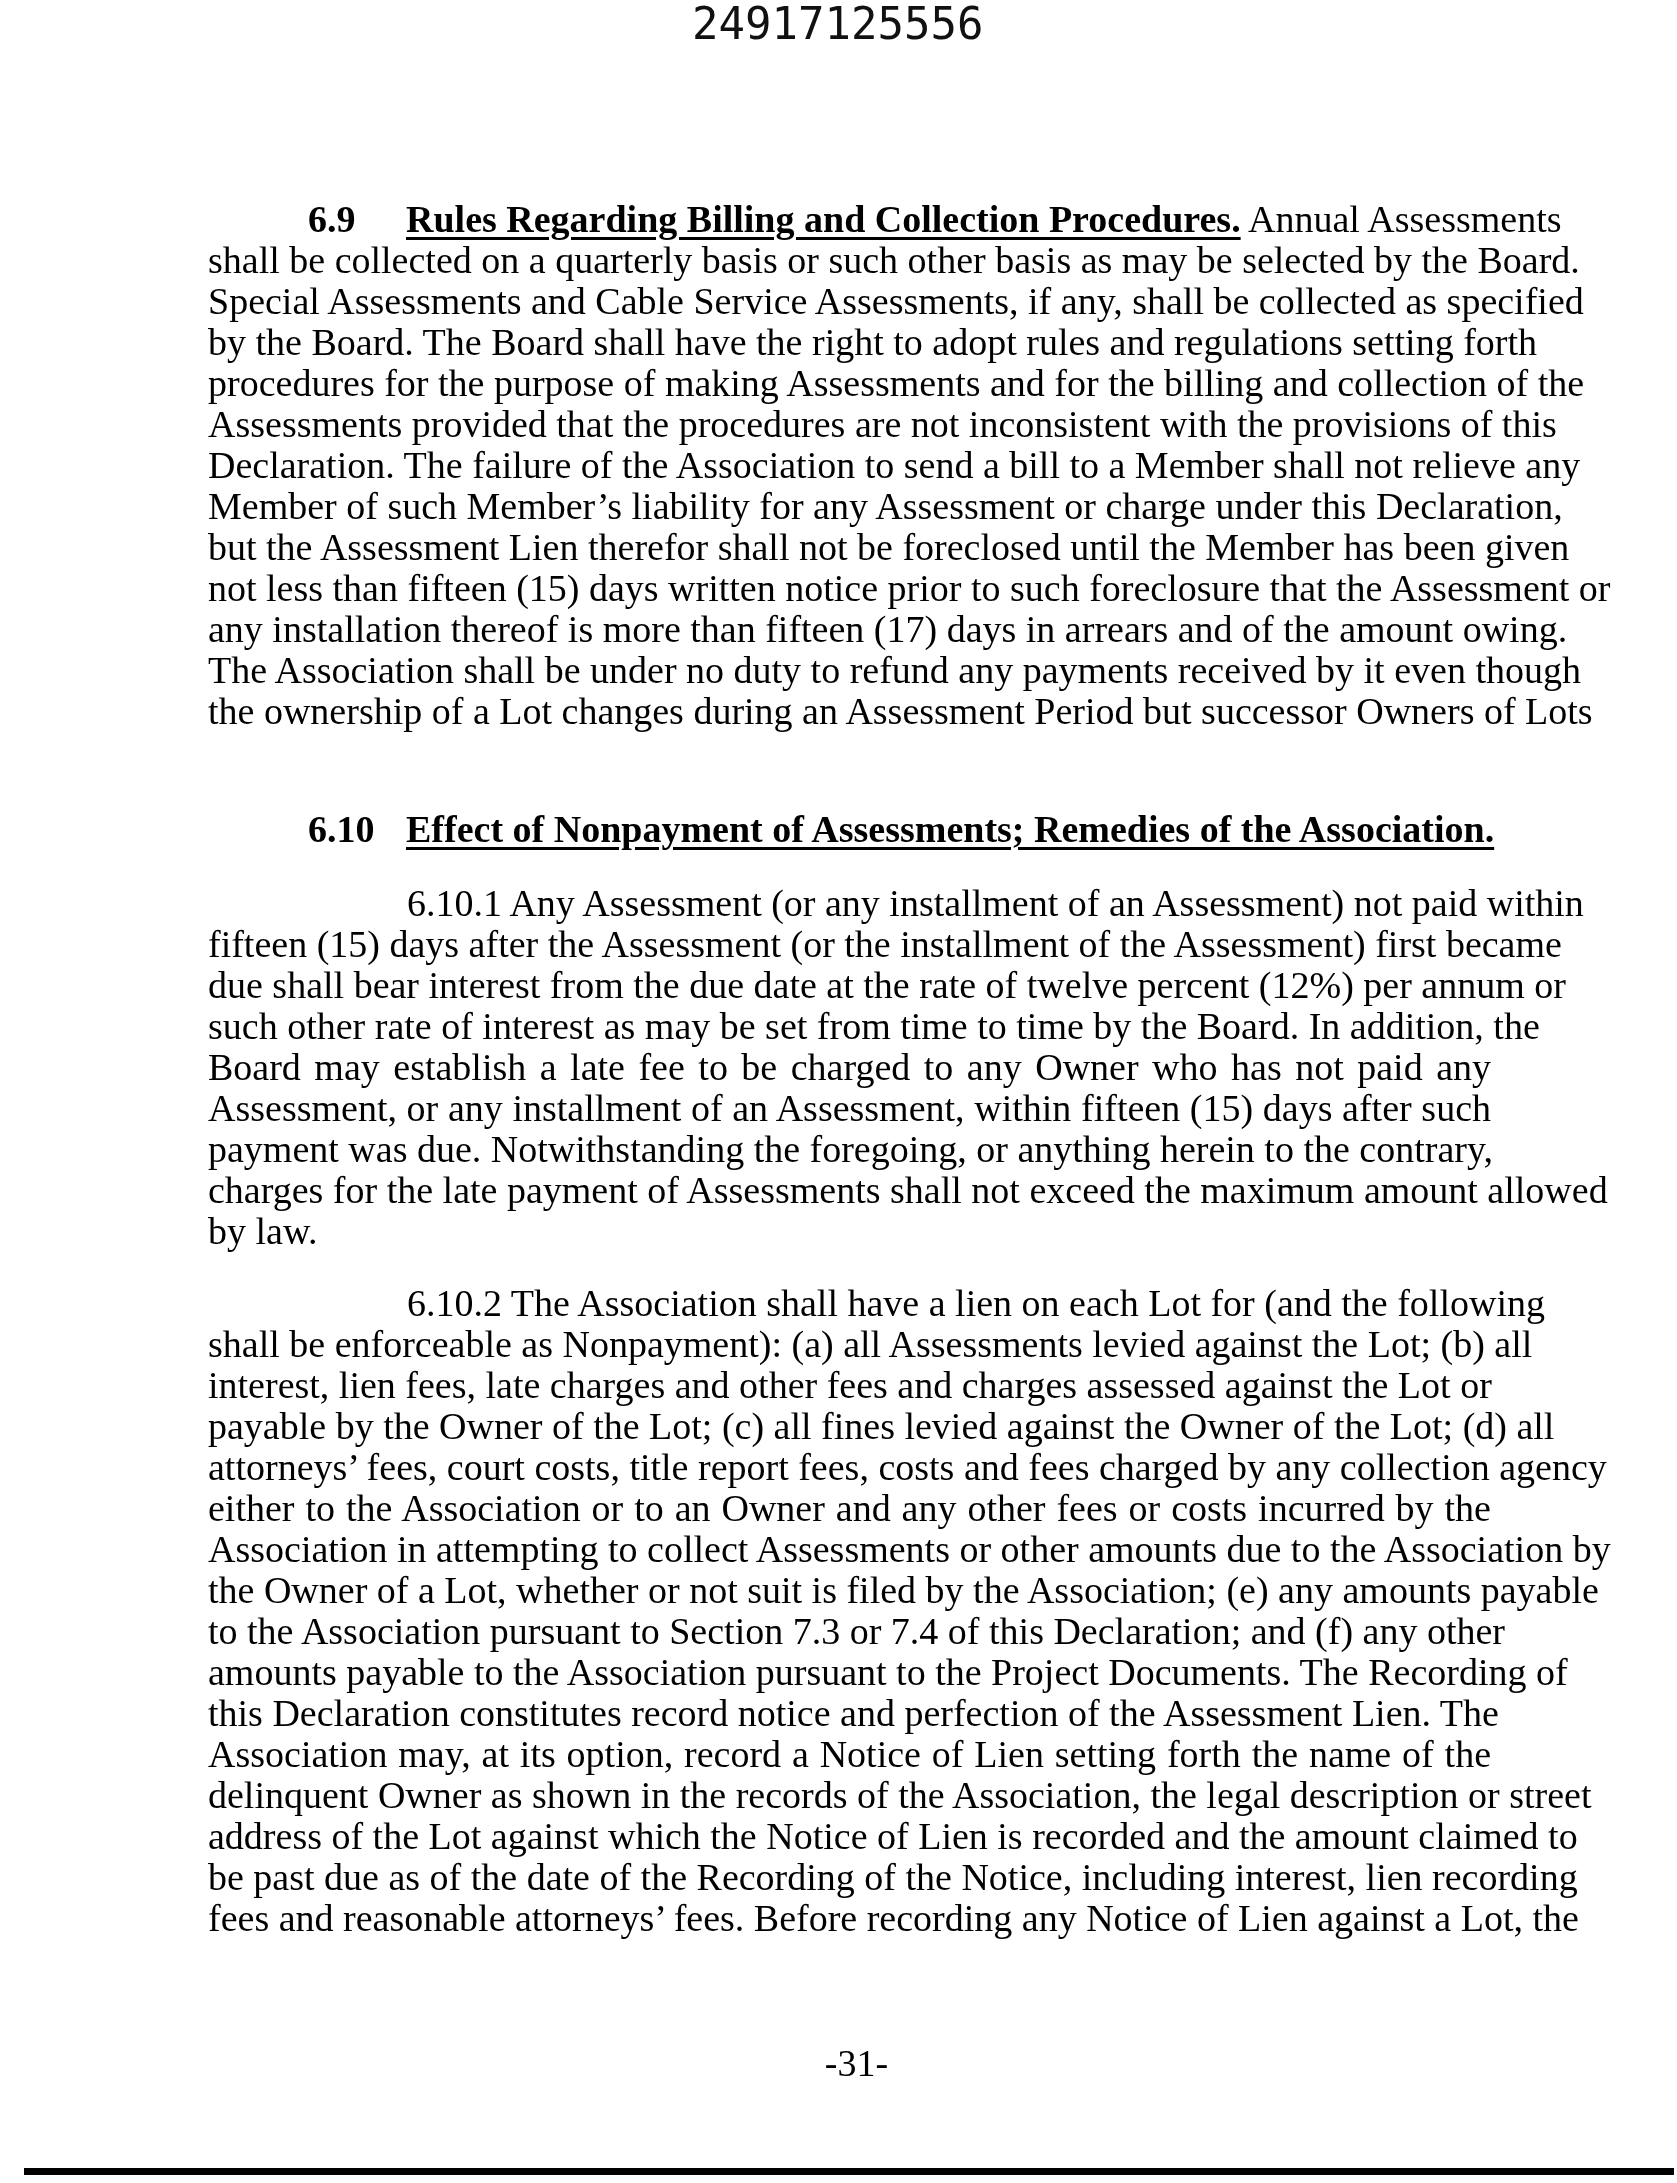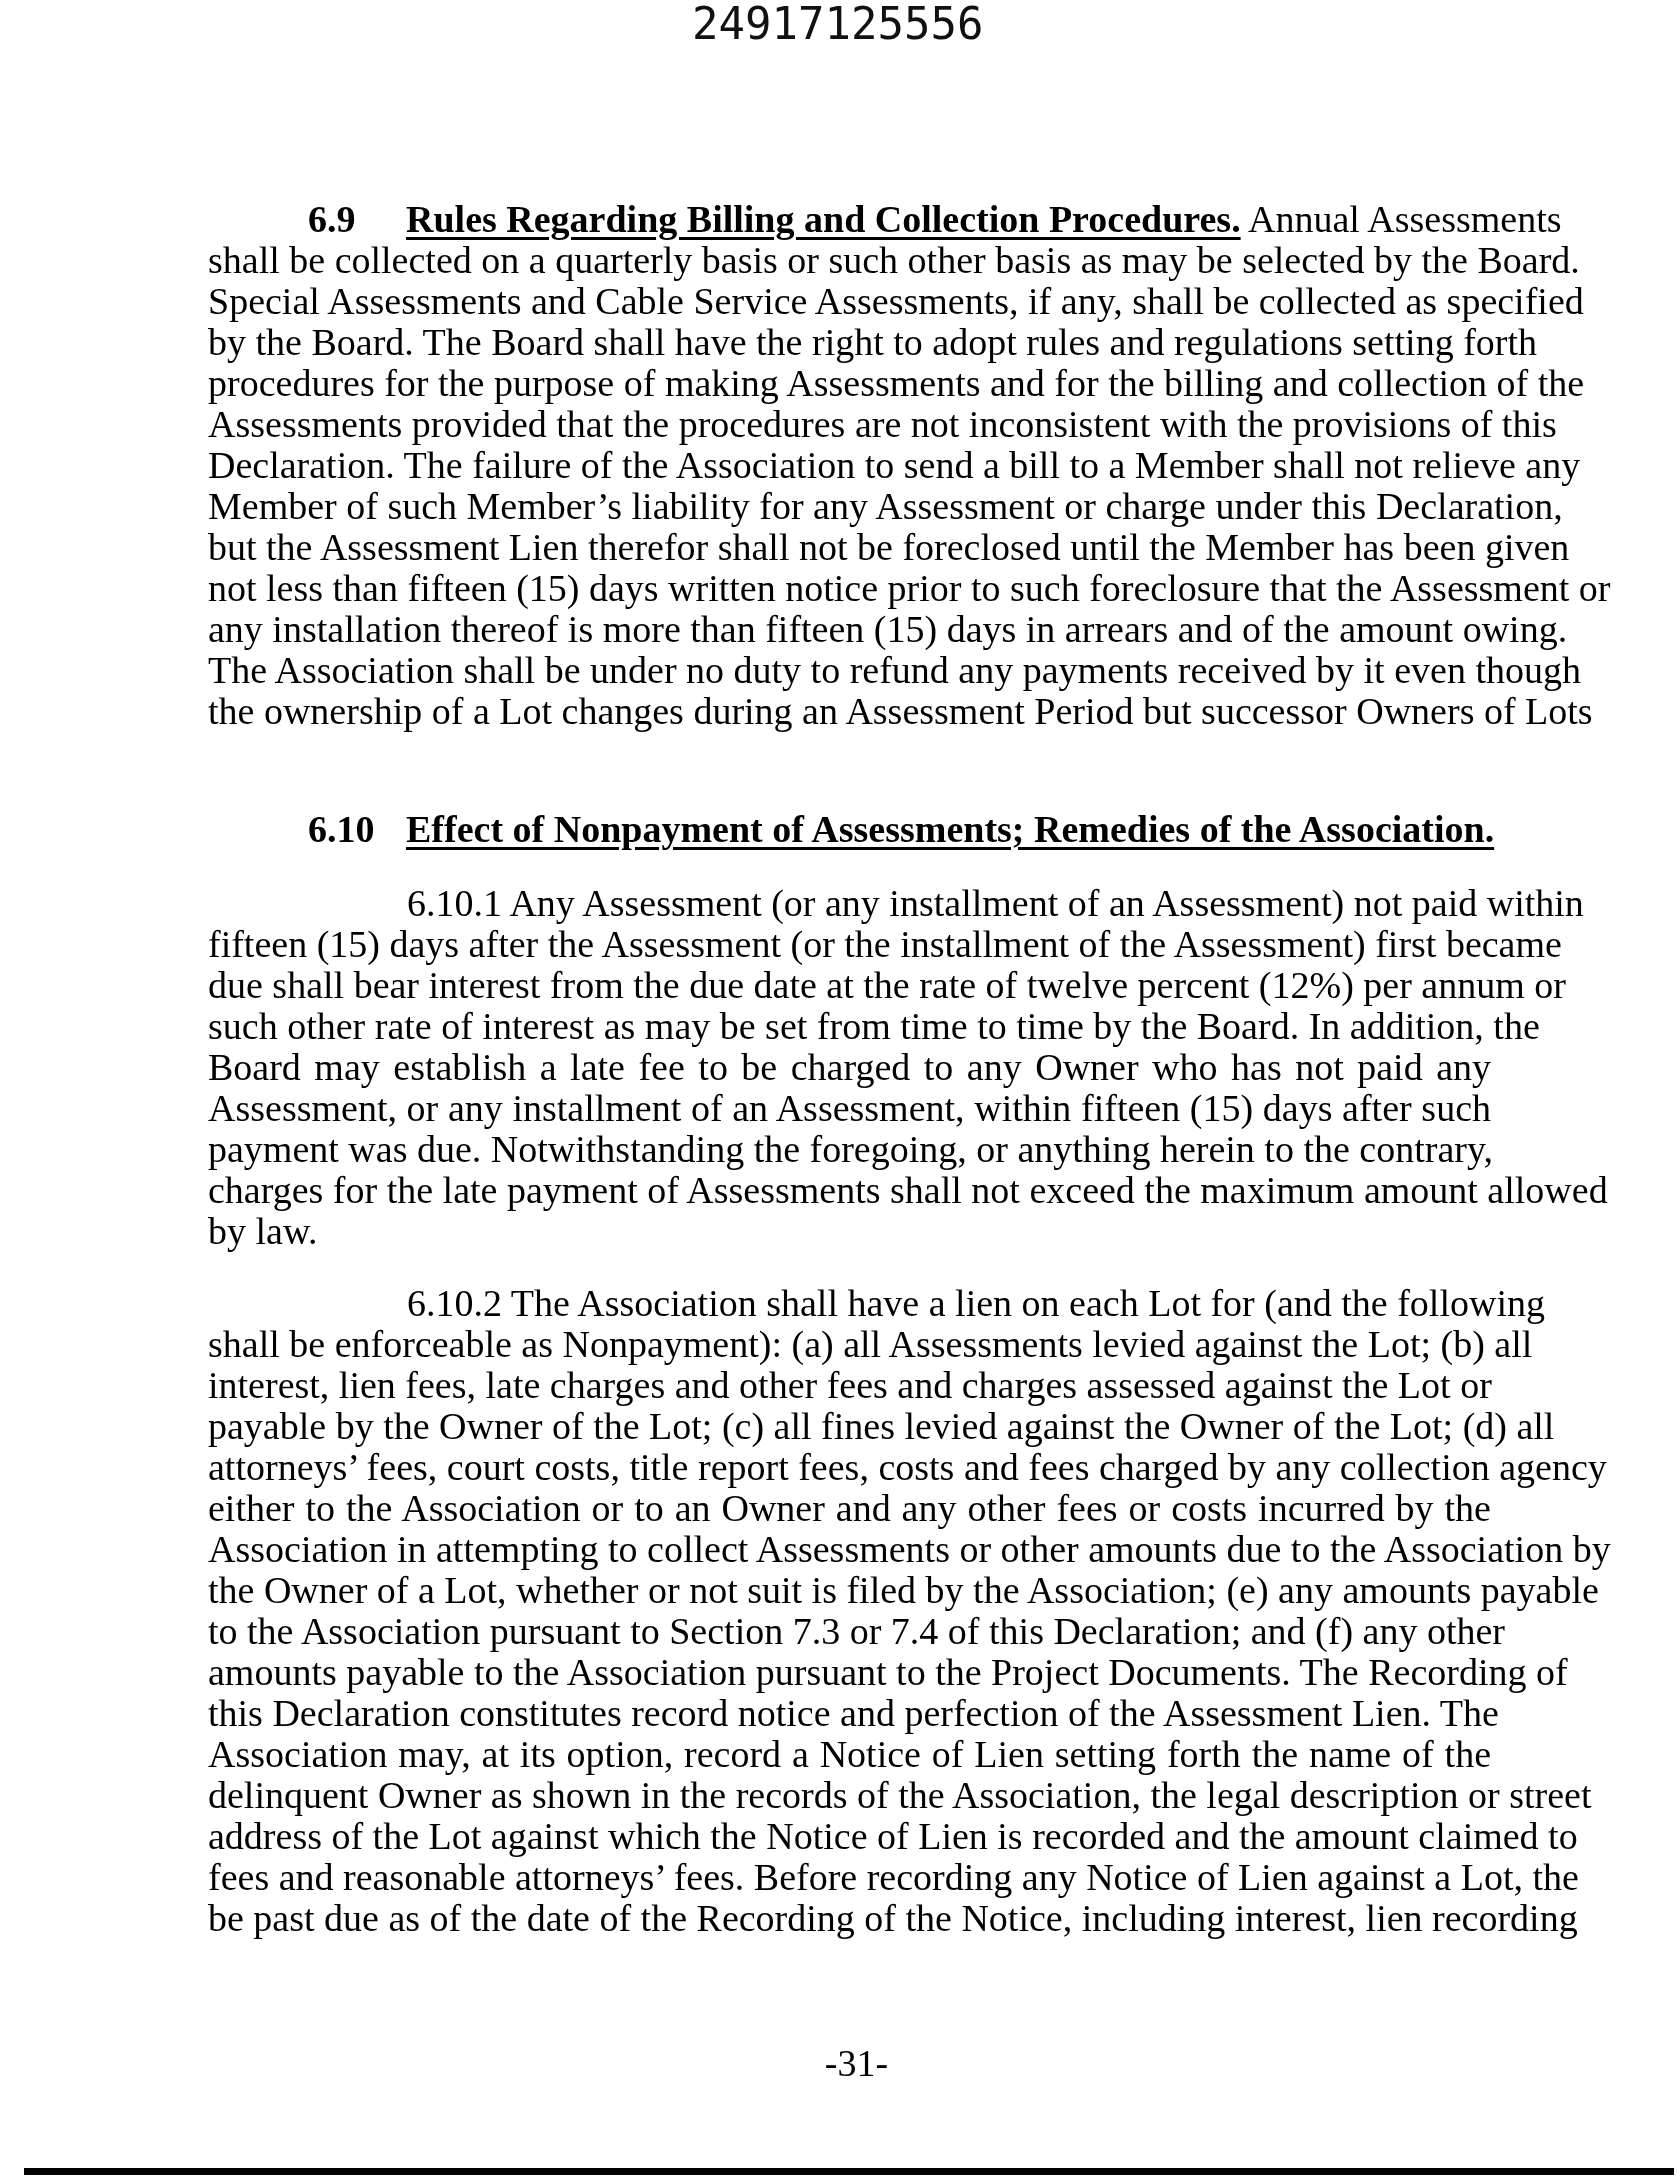--- a/index.html
+++ b/index.html
@@ -42,21 +42,21 @@
     </div>
     <div class="line">shall be collected on a quarterly basis or such other basis as may be selected by the Board.</div>
     <div class="line">Special Assessments and Cable Service Assessments, if any, shall be collected as specified</div>
     <div class="line">by the Board.  The Board shall have the right to adopt rules and regulations setting forth</div>
     <div class="line">procedures for the purpose of making Assessments and for the billing and collection of the</div>
     <div class="line">Assessments provided that the procedures are not inconsistent with the provisions of this</div>
     <div class="line">Declaration.  The failure of the Association to send a bill to a Member shall not relieve any</div>
     <div class="line">Member of such Member’s liability for any Assessment or charge under this Declaration,</div>
     <div class="line">but the Assessment Lien therefor shall not be foreclosed until the Member has been given</div>
     <div class="line">not less than fifteen (15) days written notice prior to such foreclosure that the Assessment or</div>
-    <div class="line">any installation thereof is more than fifteen (15) days in arrears and of the amount owing.</div>
+    <div class="line">any installation thereof is more than fifteen (17) days in arrears and of the amount owing.</div>
     <div class="line">The Association shall be under no duty to refund any payments received by it even though</div>
     <div class="line">the ownership of a Lot changes during an Assessment Period but successor Owners of Lots</div>
   </div>
 
   <div class="block" style="top:809px;">
     <div class="line last indent-heading">
       <span class="num">6.10</span><span class="heading-text">Effect of Nonpayment of Assessments; Remedies of the Association.</span>
     </div>
   </div>
 
@@ -80,21 +80,21 @@
     <div class="line">attorneys’ fees, court costs, title report fees, costs and fees charged by any collection agency</div>
     <div class="line">either to the Association or to an Owner and any other fees or costs incurred by the</div>
     <div class="line">Association in attempting to collect Assessments or other amounts due to the Association by</div>
     <div class="line">the Owner of a Lot, whether or not suit is filed by the Association; (e) any amounts payable</div>
     <div class="line">to the Association pursuant to Section 7.3 or 7.4 of this Declaration; and (f) any other</div>
     <div class="line">amounts payable to the Association pursuant to the Project Documents.  The Recording of</div>
     <div class="line">this Declaration constitutes record notice and perfection of the Assessment Lien.  The</div>
     <div class="line">Association may, at its option, record a Notice of Lien setting forth the name of the</div>
     <div class="line">delinquent Owner as shown in the records of the Association, the legal description or street</div>
     <div class="line">address of the Lot against which the Notice of Lien is recorded and the amount claimed to</div>
+    <div class="line">be past due as of the date of the Recording of the Notice, including interest, lien recording</div>
     <div class="line">fees and reasonable attorneys’ fees.  Before recording any Notice of Lien against a Lot, the</div>
-    <div class="line">be past due as of the date of the Recording of the Notice, including interest, lien recording</div>
   </div>
 
   <div class="page-number">-31-</div>
 
   <div class="bottom-rule"></div>
 </div>
 
 
 </body></html>

